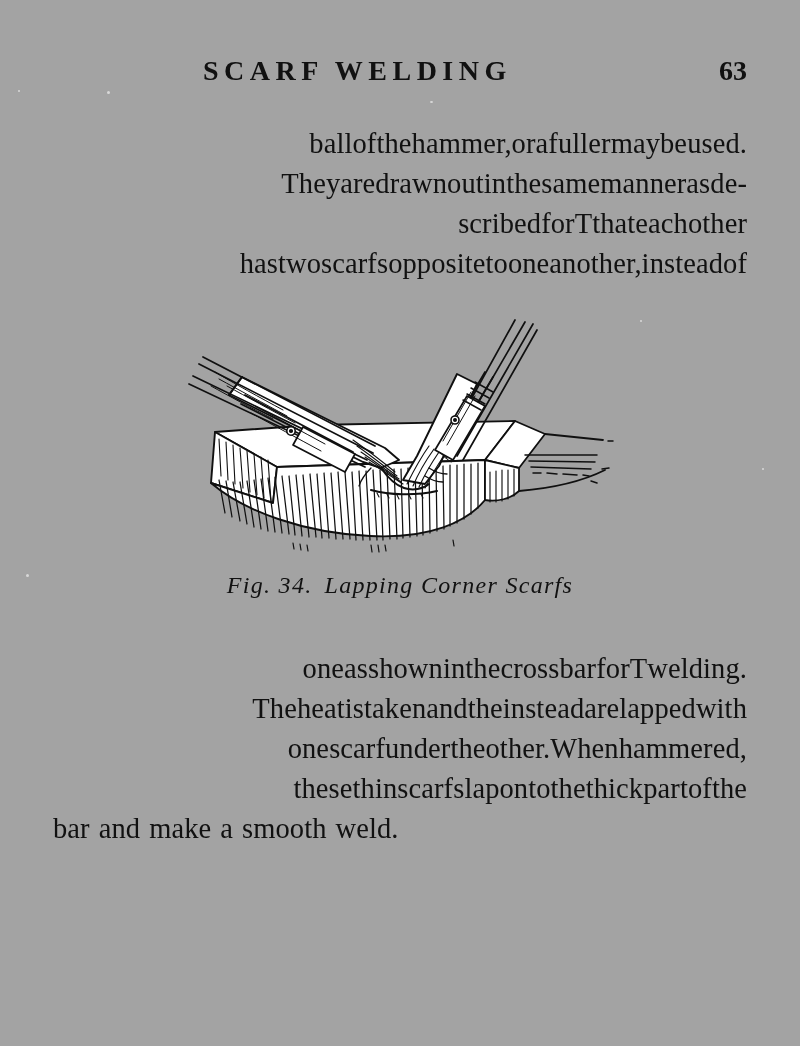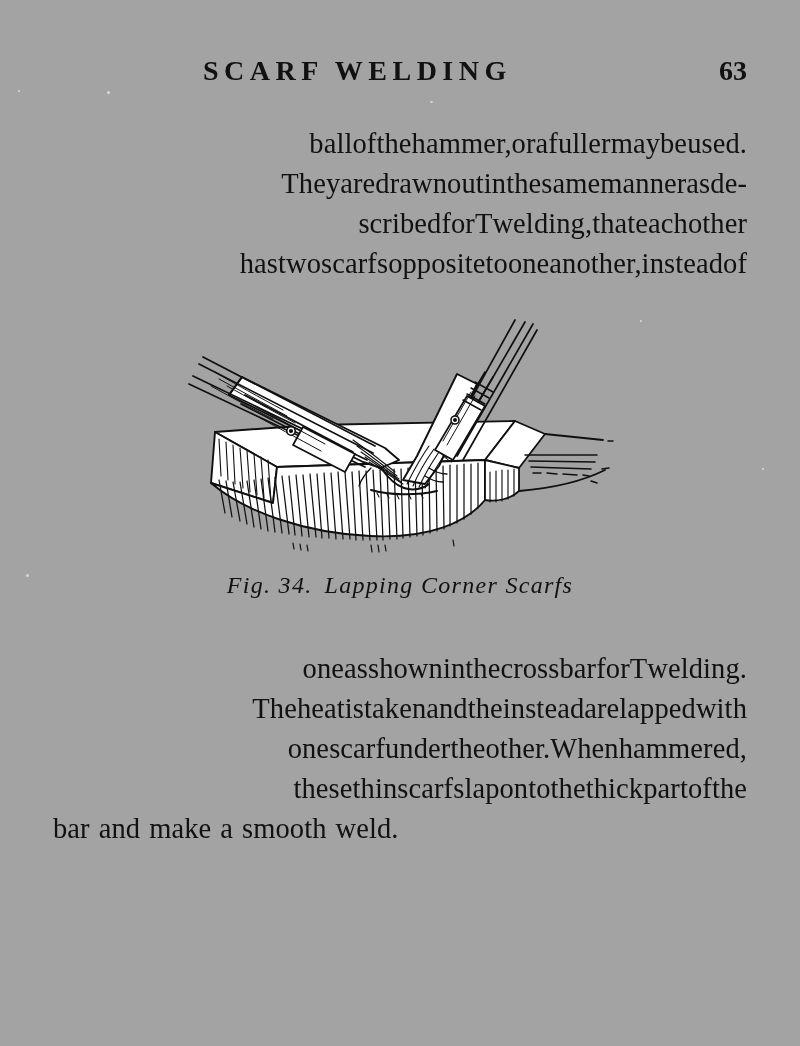--- a/index.html
+++ b/index.html
@@ -139,21 +139,20 @@
       <span class="w">the</span>
       <span class="w">same</span>
       <span class="w">manner</span>
       <span class="w">as</span>
       <span class="w">de-</span>
     </div>
     <div class="line justify">
       <span class="w">scribed</span>
       <span class="w">for</span>
       <span class="w">T</span>
-      <span class="w">welding,</span>
       <span class="w">that</span>
       <span class="w">each</span>
       <span class="w">other</span>
     </div>
     <div class="line justify">
       <span class="w">has</span>
       <span class="w">two</span>
       <span class="w">scarfs</span>
       <span class="w">opposite</span>
       <span class="w">to</span>

